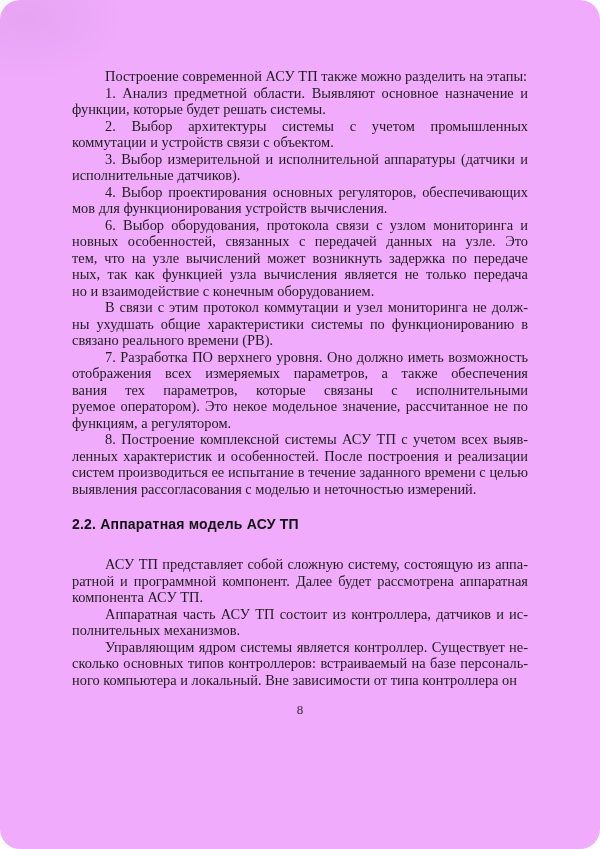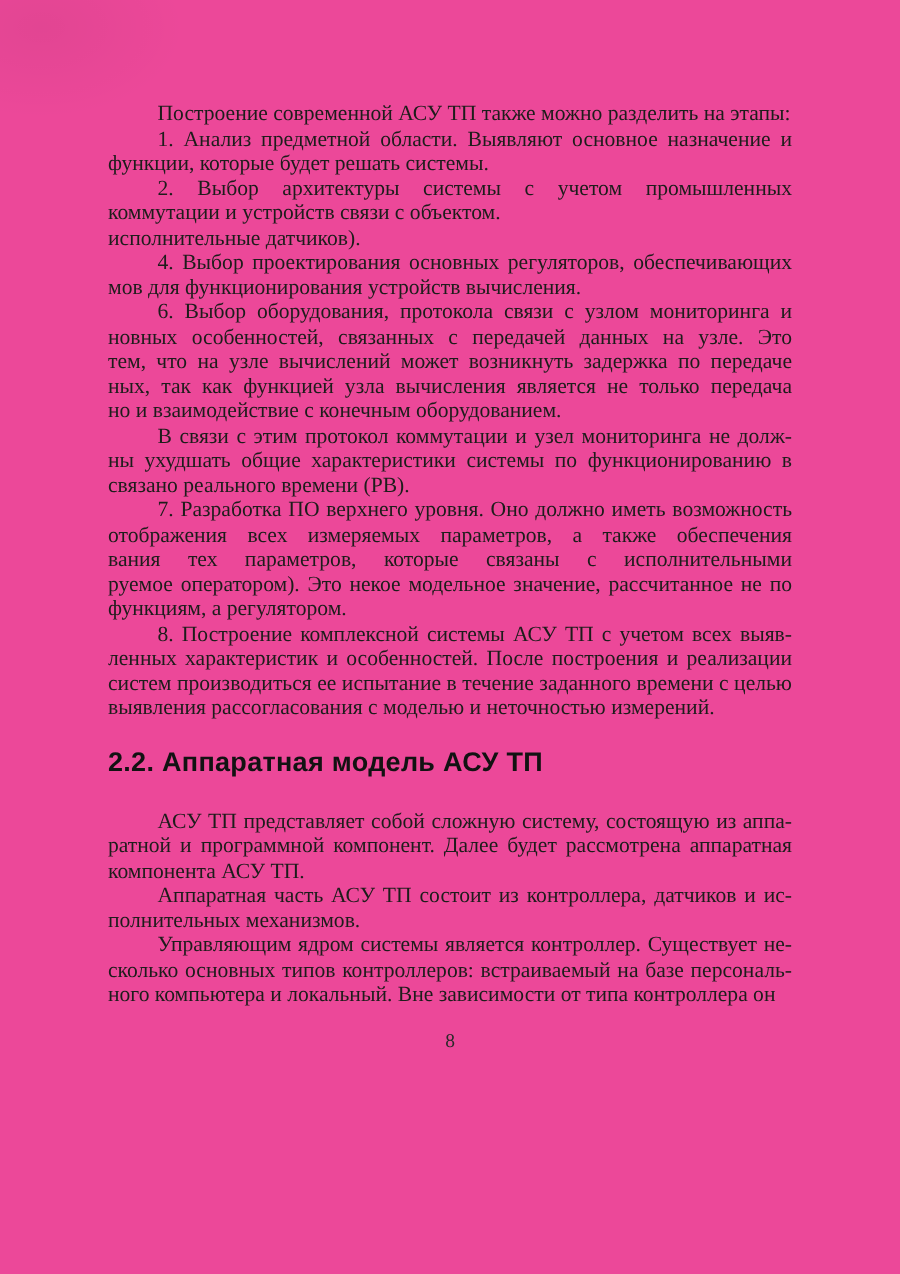--- a/index.html
+++ b/index.html
@@ -4,41 +4,41 @@
 <style>
   html, body { margin: 0; padding: 0; }
   body {
     width: 600px; height: 849px;
     background: #ffffff;
     font-family: "Liberation Serif", serif;
     color: #1d1d1b;
     position: relative;
     overflow: hidden;
   }
-  .page { position: absolute; inset: 0; background: #ec4899; }
+  .page { position: absolute; inset: 0; background: #f0abfc; border-radius: 20px; }
   .scan-smudge {
     position: absolute; left: -25px; top: -15px; width: 150px; height: 95px;
     background: radial-gradient(ellipse at 35% 35%, rgba(0,0,0,0.045), rgba(0,0,0,0) 70%);
     pointer-events: none;
   }
   .text-block {
     position: absolute; left: 72px; top: 68px; width: 456px;
     font-size: 14.4px; line-height: 16.5px;
   }
   .para { margin: 0; }
   .ln {
     height: 16.5px; overflow: hidden;
     text-align: justify; text-align-last: justify;
   }
   .ln.first { text-indent: 33px; }
   .ln.last { text-align-last: left; }
   h2.heading {
     font-family: "Liberation Sans", sans-serif;
     font-weight: 700;
-    font-size: 18px; line-height: 23px;
+    font-size: 14px; line-height: 23px;
     letter-spacing: 0.2px;
     color: #121212;
     margin: 16px 0 20px 0;
   }
   .page-number {
     margin-top: 14px;
     text-align: center;
     font-size: 13px;
     color: #2a2a2a;
   }
@@ -55,20 +55,21 @@
         </div>
         <div class="para">
           <div class="ln first">1. Анализ предметной области. Выявляют основное назначение и</div>
           <div class="ln last">функции, которые будет решать системы.</div>
         </div>
         <div class="para">
           <div class="ln first">2. Выбор архитектуры системы с учетом промышленных протоколов</div>
           <div class="ln last">коммутации и устройств связи с объектом.</div>
         </div>
         <div class="para">
+          <div class="ln first">3. Выбор измерительной и исполнительной аппаратуры (датчики и</div>
           <div class="ln last">исполнительные датчиков).</div>
         </div>
         <div class="para">
           <div class="ln first">4. Выбор проектирования основных регуляторов, обеспечивающих</div>
         </div>
         <div class="para">
           <div class="ln last">мов для функционирования устройств вычисления.</div>
         </div>
         <div class="para">
           <div class="ln first">6. Выбор оборудования, протокола связи с узлом мониторинга и</div>

